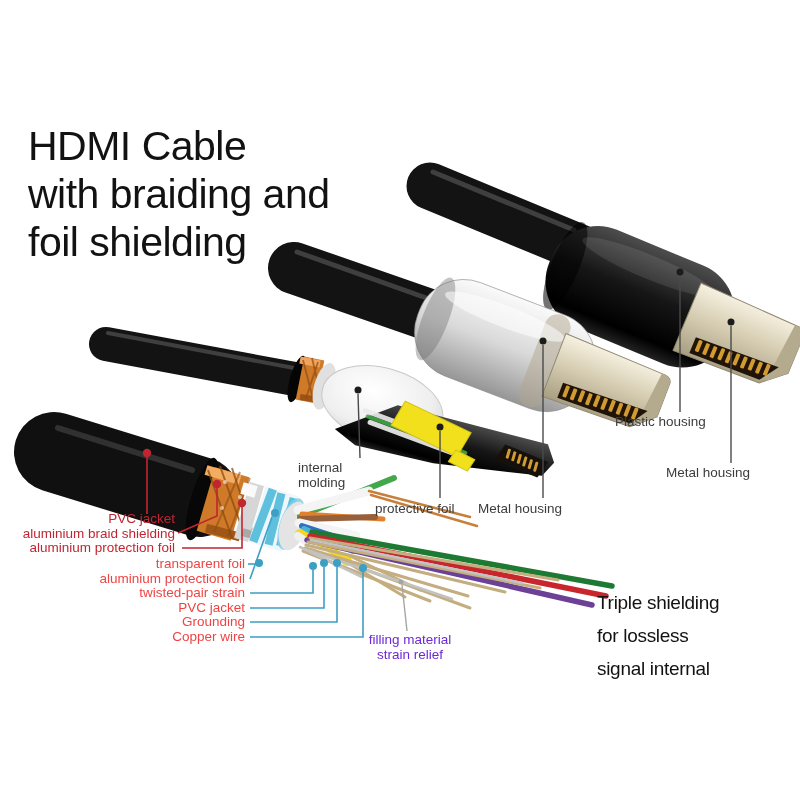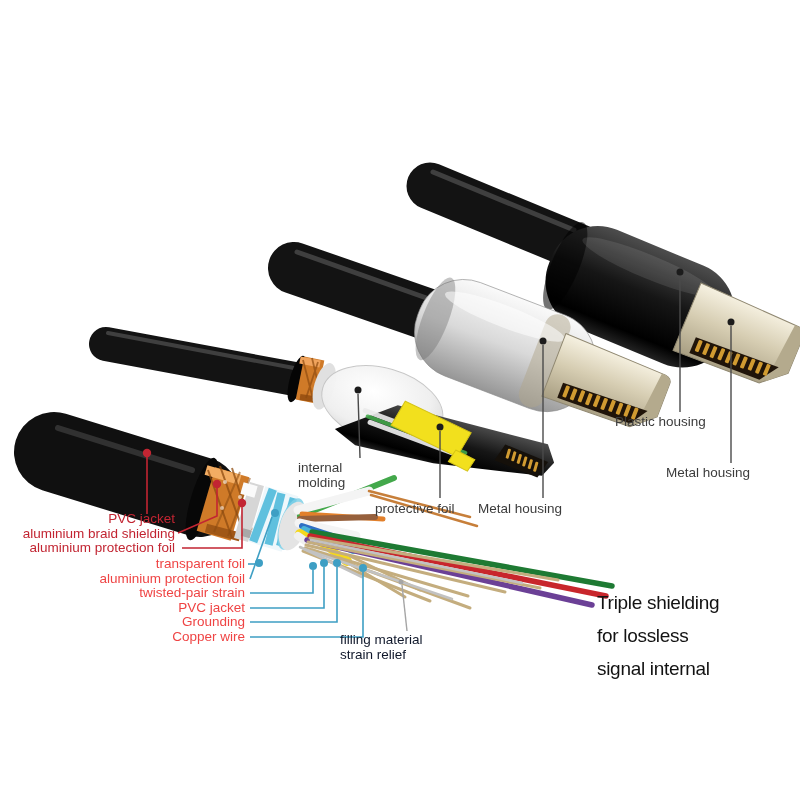--- a/index.html
+++ b/index.html
@@ -7,21 +7,21 @@
          font-family:"Liberation Sans",sans-serif;}
   .art{position:absolute;left:0;top:0;}
   .title{position:absolute;left:28px;top:122px;font-size:41px;line-height:48px;
          color:#121212;letter-spacing:-0.5px;}
   .tagline{position:absolute;left:597px;top:586px;font-size:19px;line-height:33px;
          color:#121212;letter-spacing:-0.3px;}
   .co{position:absolute;font-size:13.5px;line-height:14.5px;white-space:nowrap;}
   .co.red{color:#c22532;right:625px;text-align:right;}
   .co.teal{color:#ef4444;right:555px;text-align:right;}
   .co.dark{color:#3c3c3c;text-align:left;}
-  .co.gray{color:#0f172a;}
+  .co.gray{color:#6d28d9;text-align:center;}
 </style>
 </head>
 <body>
 
 <div class="stage">
 
 <svg class="art" width="800" height="800" viewBox="0 0 800 800">
   <defs>
     <linearGradient id="gPlug" x1="0" y1="0" x2="0" y2="1">
       <stop offset="0" stop-color="#f6f1e1"></stop>
@@ -238,20 +238,25 @@
     <circle cx="680" cy="272" r="3.5"></circle>
         <circle cx="731" cy="322" r="3.5"></circle>
   </g>
 
   <g fill="none" stroke="#a5a5a5" stroke-width="1.4">
     <path d="M407,631 L402,585"></path>
   </g>
   <circle cx="401" cy="582" r="2.5" fill="#a5a5a5"></circle>
 </svg>
 
+<div class="title">
+  <div>HDMI Cable</div>
+  <div>with braiding and</div>
+  <div>foil shielding</div>
+</div>
 
 <div class="co red" style="top:512px">PVC jacket</div>
 <div class="co red" style="top:527px">aluminium braid shielding</div>
 <div class="co red" style="top:541px">aluminium protection foil</div>
 
 <div class="co teal" style="top:557px">transparent foil</div>
 <div class="co teal" style="top:572px">aluminium protection foil</div>
 <div class="co teal" style="top:586px">twisted-pair strain</div>
 <div class="co teal" style="top:601px">PVC jacket</div>
 <div class="co teal" style="top:615px">Grounding</div>

